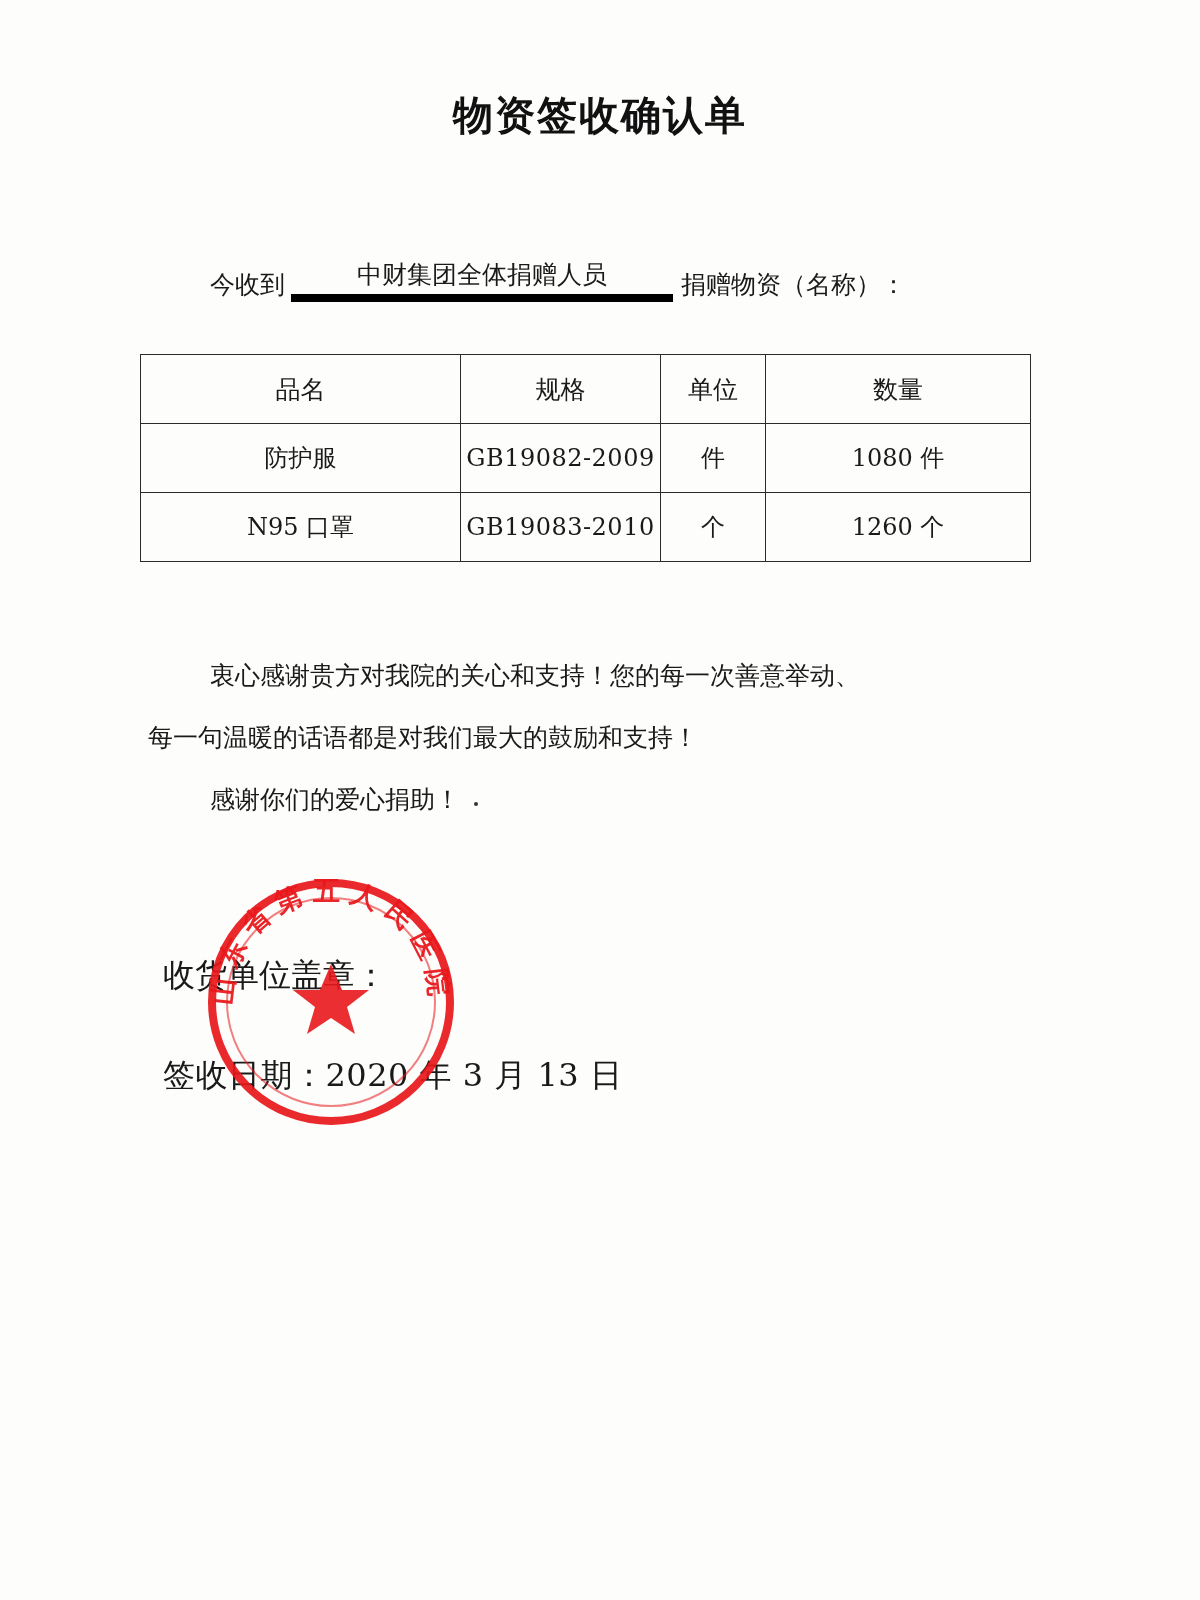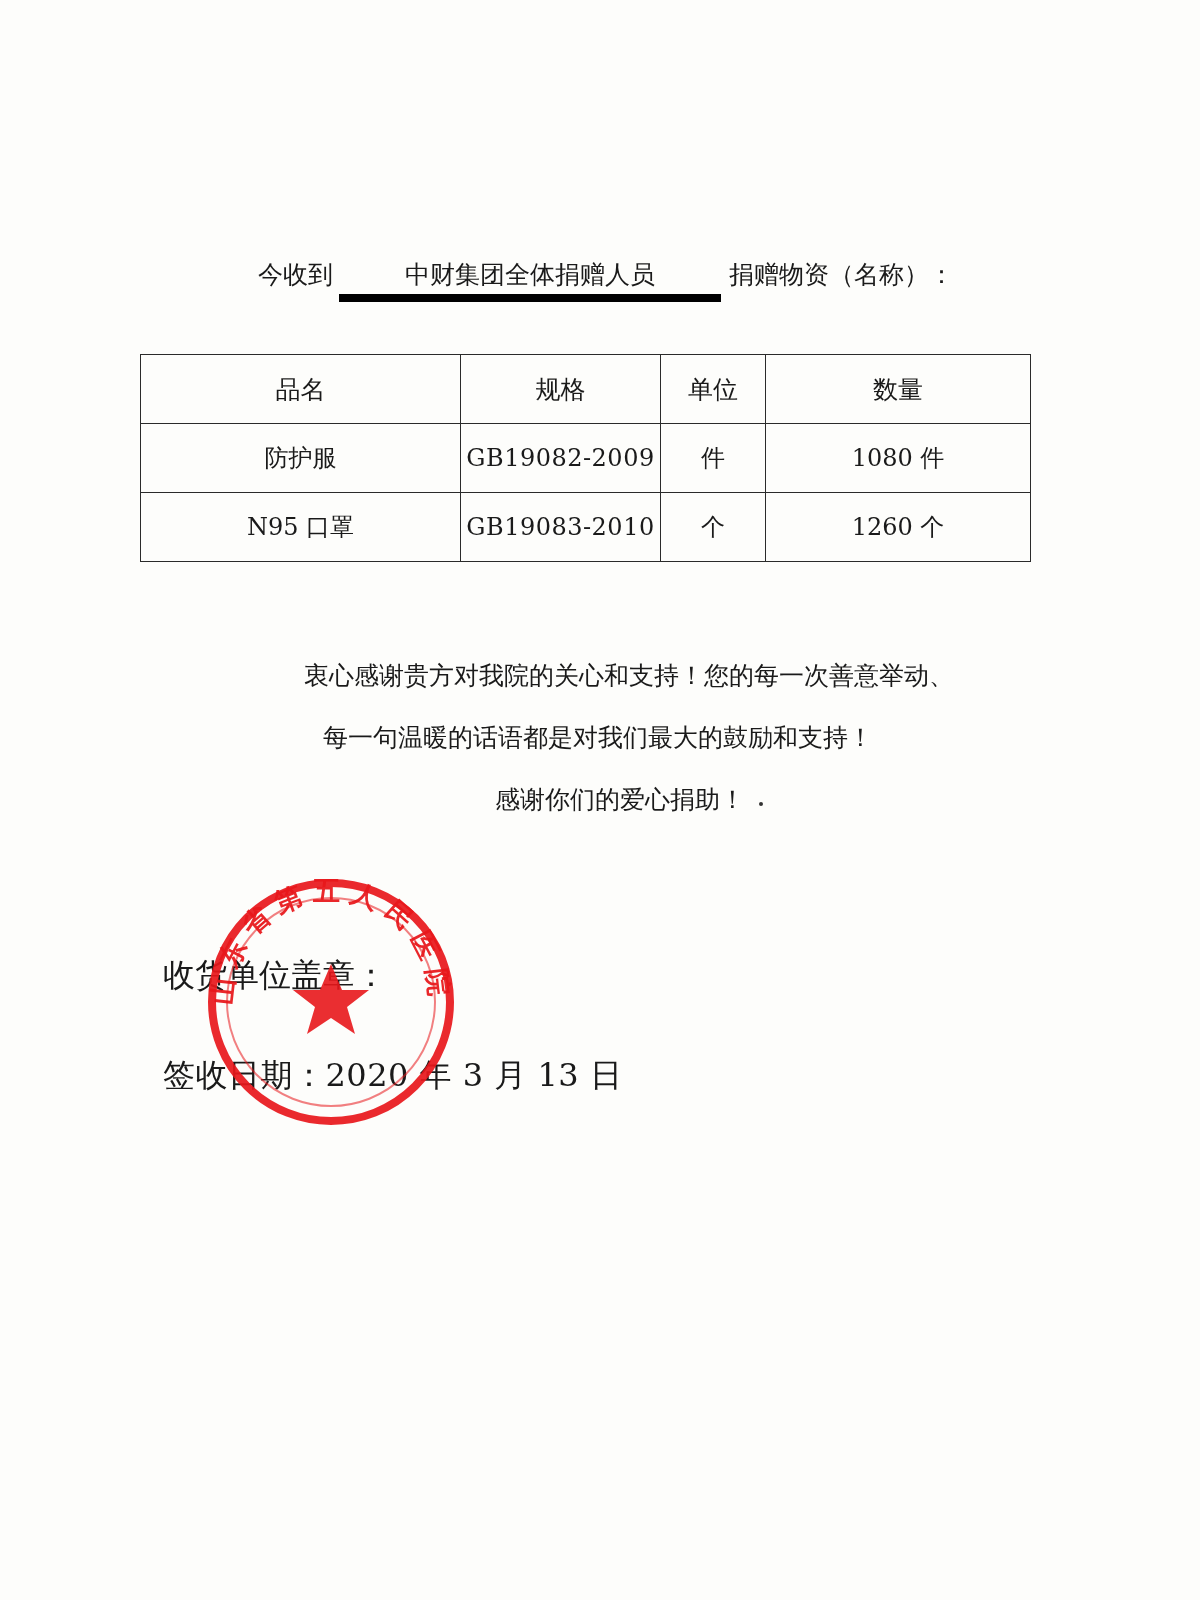--- a/index.html
+++ b/index.html
@@ -39,22 +39,21 @@
   
   .intro-line {
     position: absolute;
     top: 258px;
     left: 210px;
     width: 840px;
     font-size: 25px;
     line-height: 34px;
     white-space: nowrap;
     display: flex;
-    align-items: flex-start;
-    margin-left: 48px;
+    align-items: flex-end;
   }
   .intro-line .lead { padding-right: 4px; }
   .intro-line .blank {
     display: inline-block;
     min-width: 370px;
     text-align: center;
     border-bottom: 8px solid #000000;
     padding: 0 6px 2px 6px;
     margin: 0 2px;
   }
@@ -86,21 +85,20 @@
   .spec-cell { font-family: "DejaVu Serif", "Liberation Serif", serif; letter-spacing: 0.5px; }
 
   
   .body-text {
     position: absolute;
     top: 645px;
     left: 148px;
     width: 900px;
     font-size: 25px;
     line-height: 62px;
-    text-align: center;
   }
   .body-text p { margin: 0; }
   .body-text p.indent { text-indent: 62px; }
   .tiny-dot {
     display: inline-block;
     width: 4px; height: 4px;
     background: #333;
     border-radius: 50%;
     margin-left: 14px;
     vertical-align: 2px;
@@ -138,20 +136,21 @@
     font-family: "DejaVu Sans", "Liberation Sans", sans-serif;
     font-weight: bold;
     fill: #e8171b;
   }
 </style>
 </head>
 <body>
 
 <div class="page">
 
+  <div class="doc-title">物资签收确认单</div>
 
   <div class="intro-line">
     <span class="lead">今收到</span>
     <span class="blank">中财集团全体捐赠人员</span>
     <span class="tail">捐赠物资（名称）：</span>
   </div>
 
   <table class="goods-table">
     <colgroup>
       <col class="col-name">

